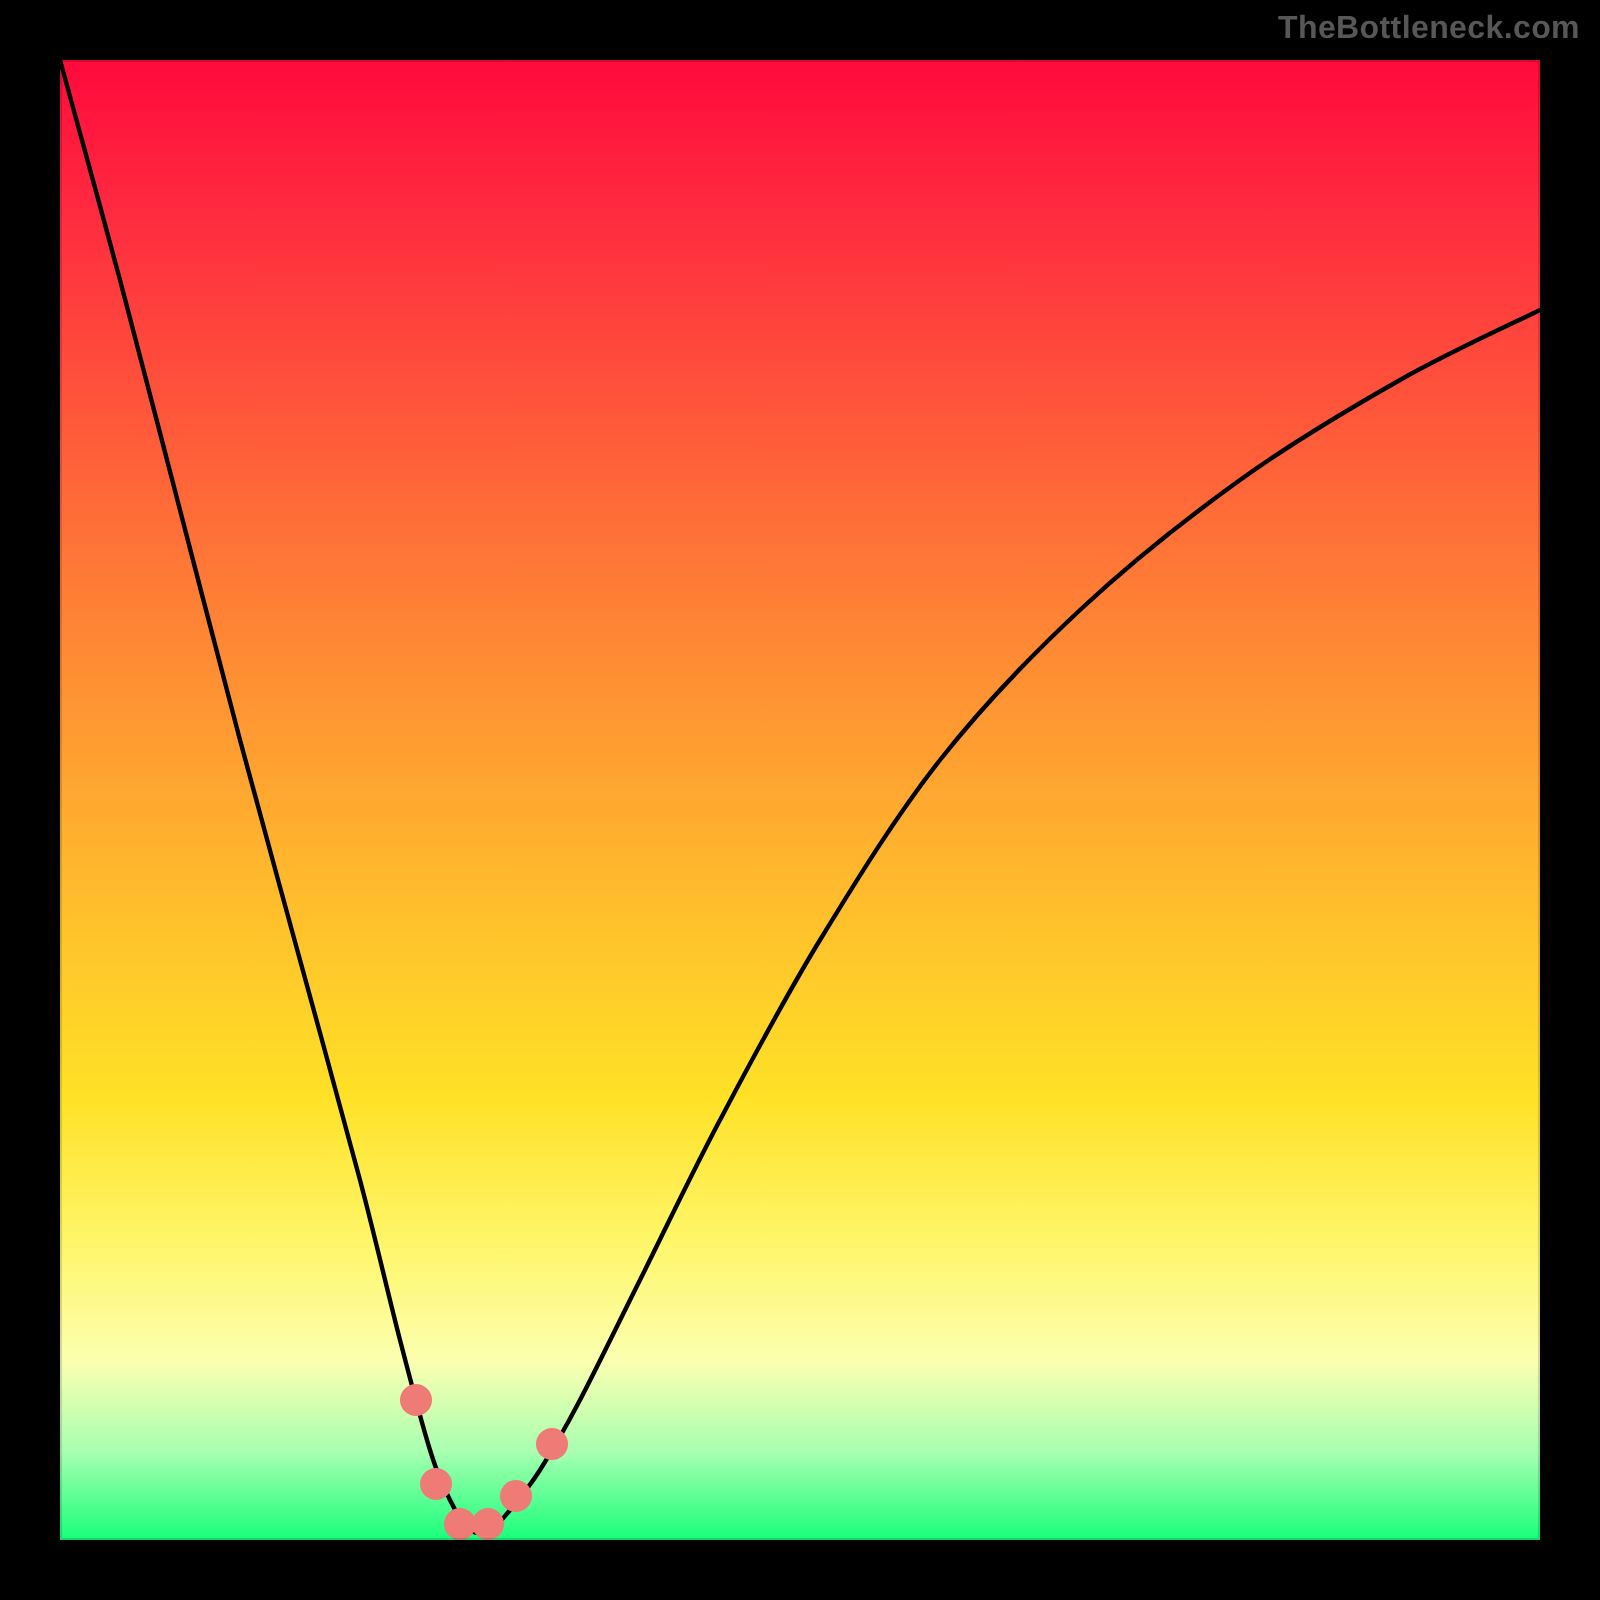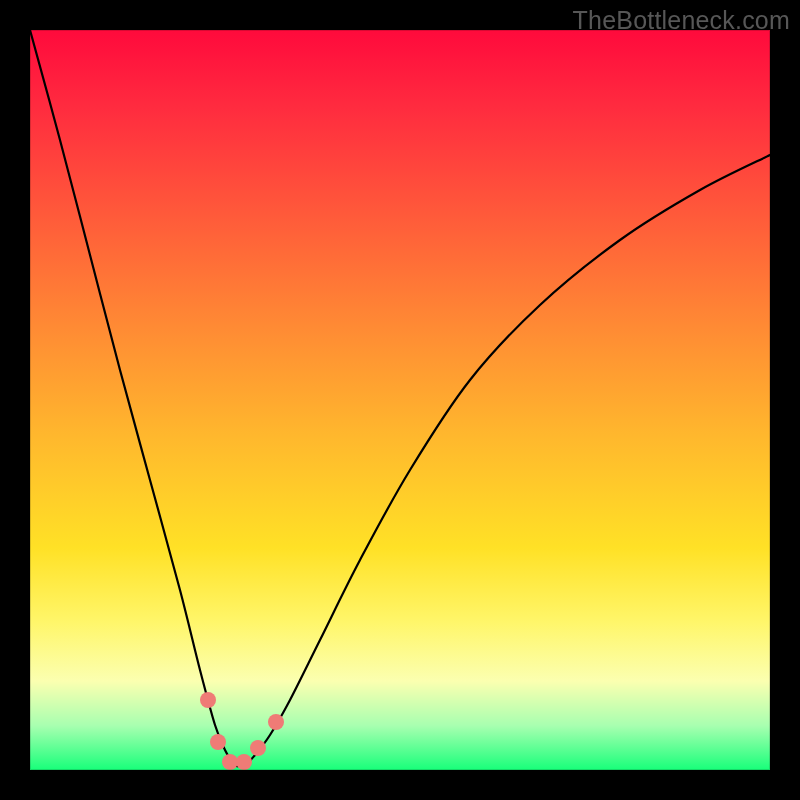--- a/index.html
+++ b/index.html
@@ -45,22 +45,22 @@
     top: 0;
     width: 740px;
     height: 740px;
     overflow: visible;
   }
   .watermark {
     position: absolute;
     top: 6px;
     right: 10px;
     color: #575757;
-    font-size: 25px;
-    font-weight: 400;
+    font-size: 16px;
+    font-weight: 700;
     letter-spacing: 0.2px;
     user-select: none;
     text-align: center;
   }
 </style>
 </head>
 <body>
 
 <div class="frame">
   <svg class="curve" viewBox="0 0 740 740">

